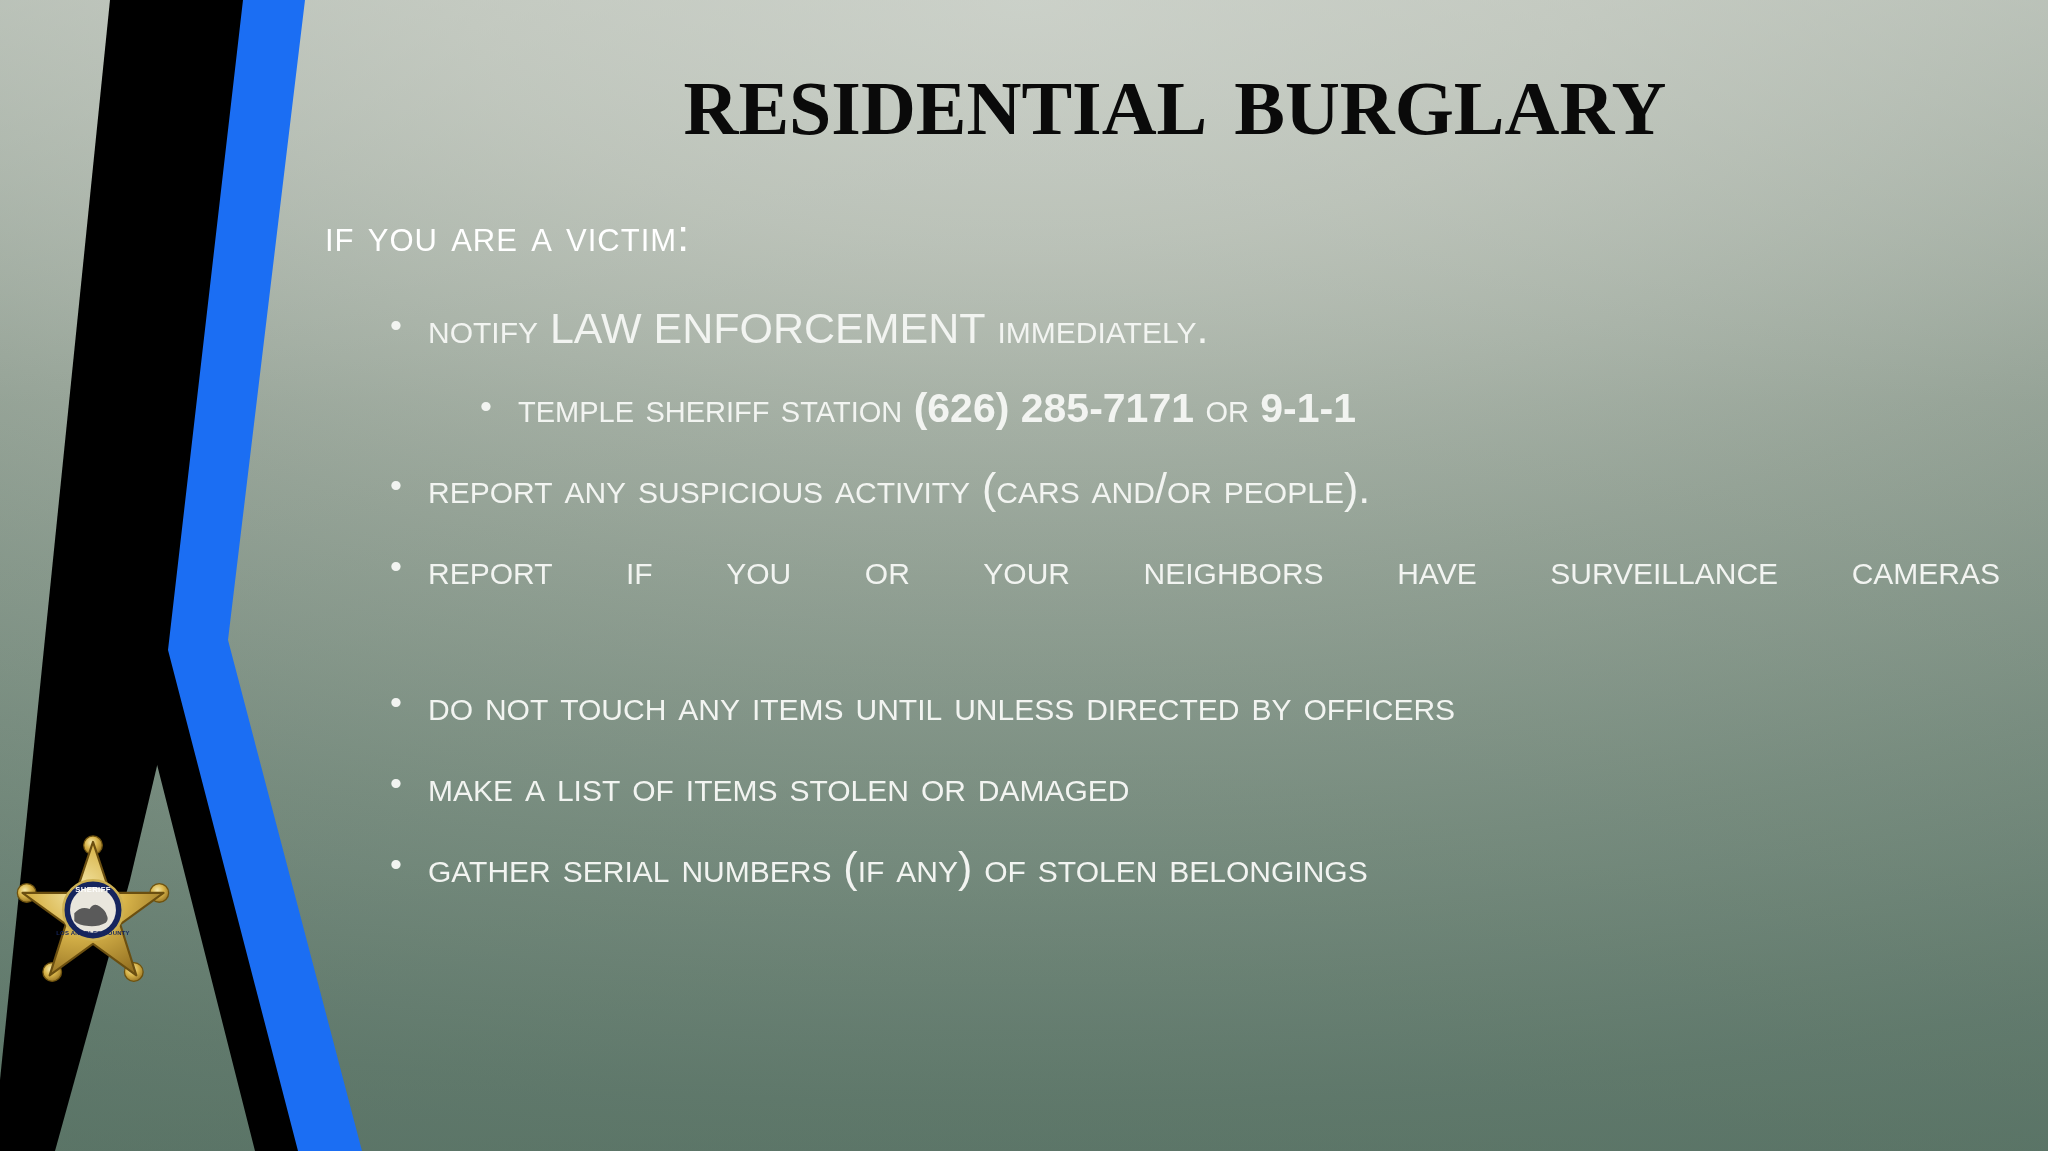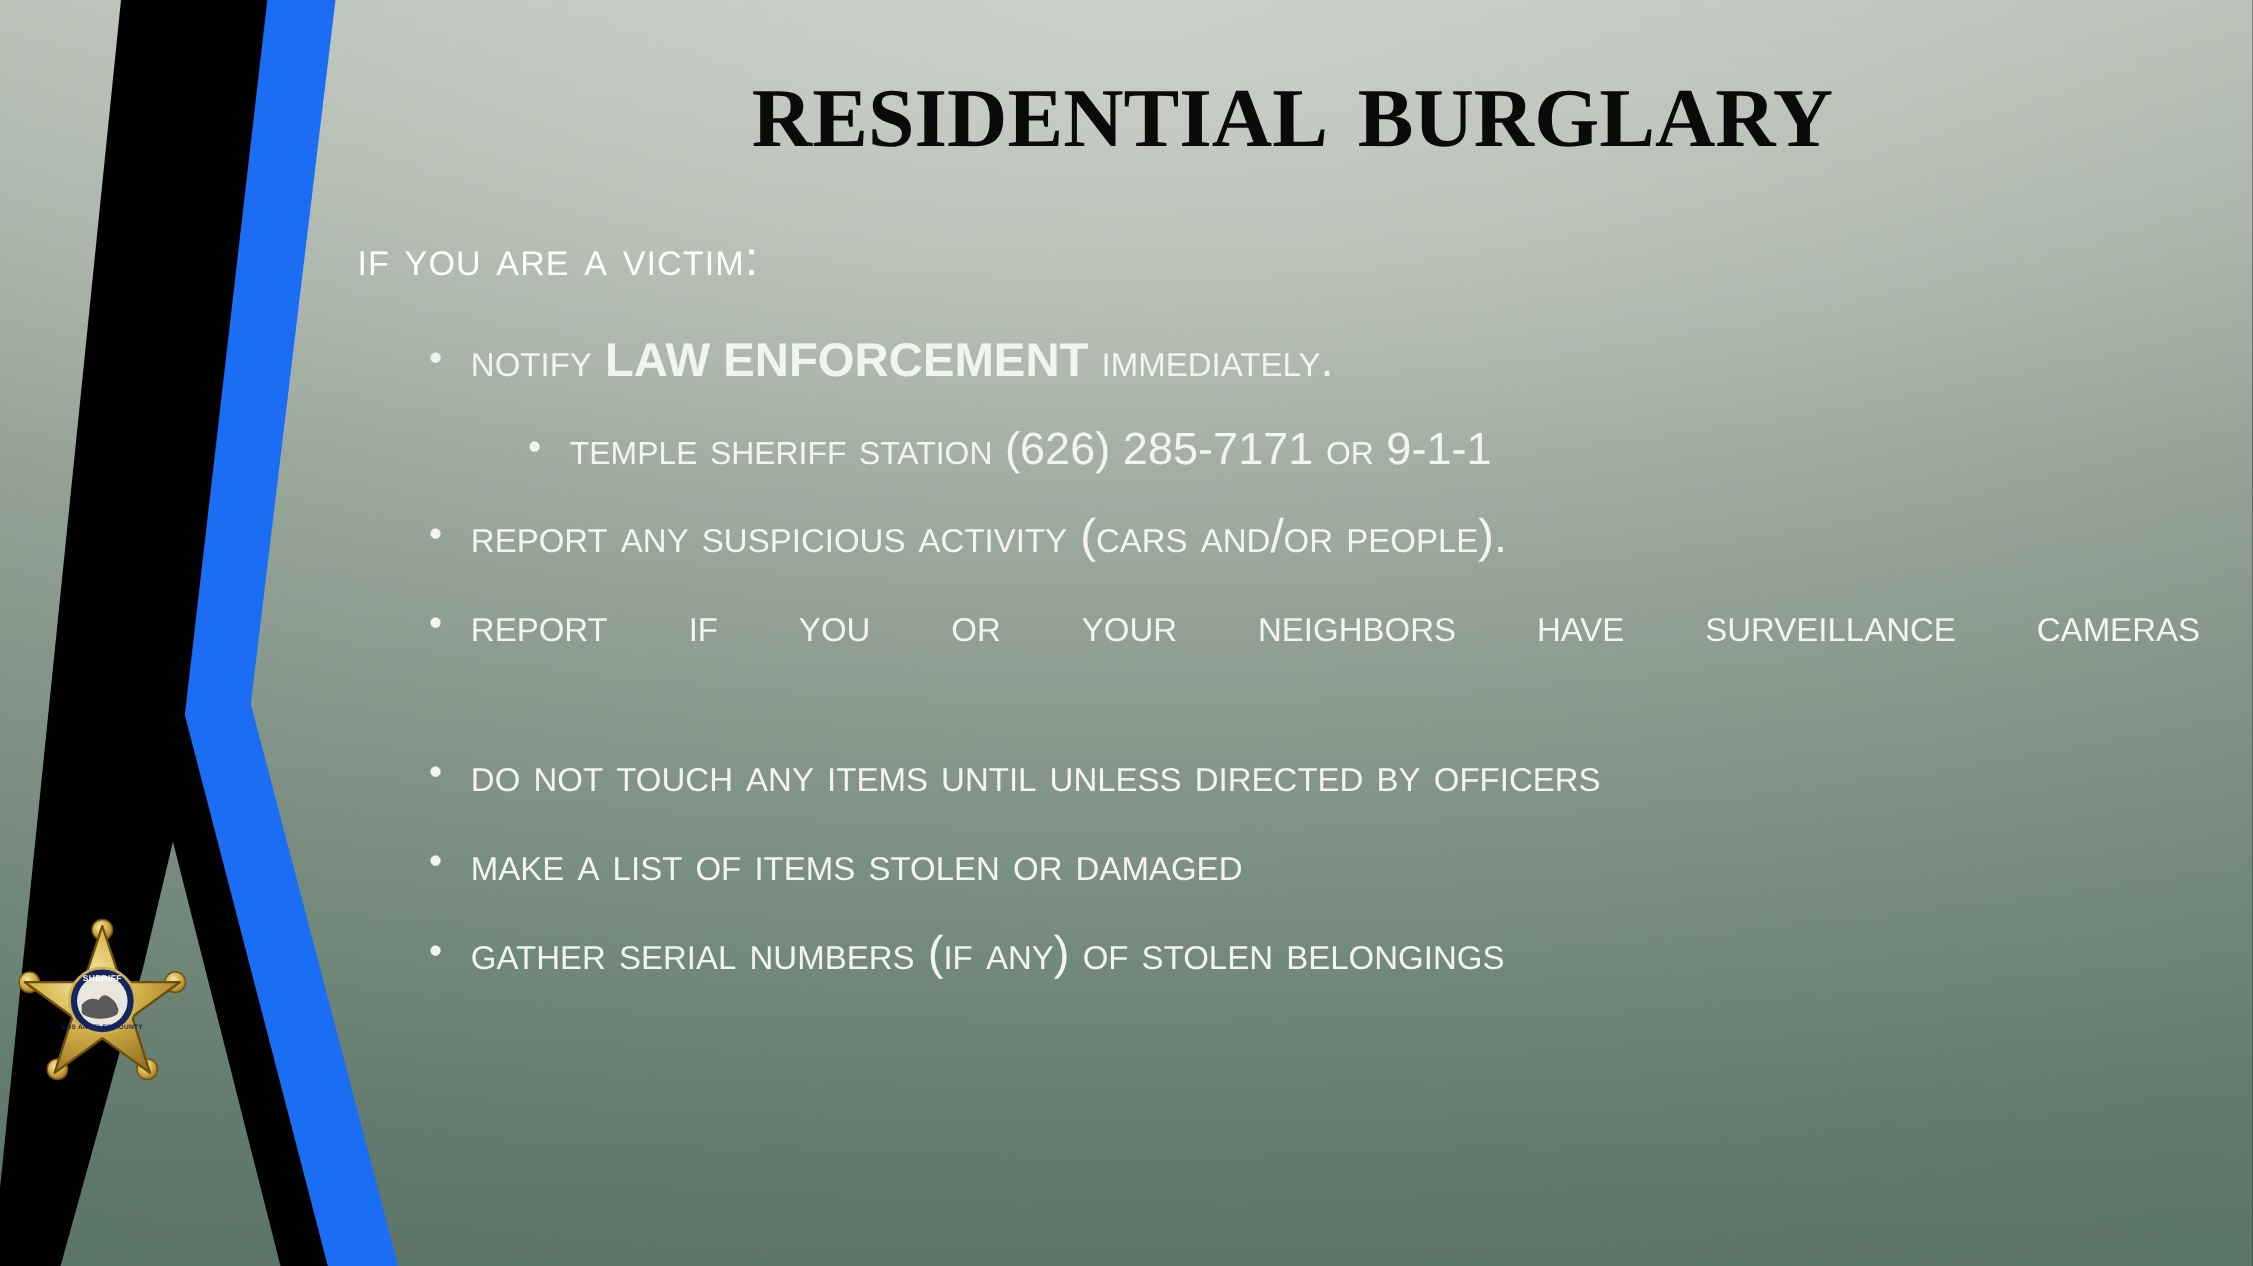--- a/index.html
+++ b/index.html
@@ -112,26 +112,26 @@
   }
   .bullet.justify .btext {
     text-align: justify;
   }
   .bullet.justify .btext::after {
     content: "";
     display: inline-block;
     width: 100%;
   }
   .strong {
-    font-weight: bold;
+    font-weight: normal;
     font-variant: normal;
     text-transform: uppercase;
   }
   .phone {
-    font-weight: normal;
+    font-weight: bold;
     font-variant: normal;
   }
 </style>
 </head>
 <body>
 
 <div class="slide">
 
   <div class="slide-bg-overlay"></div>
 

